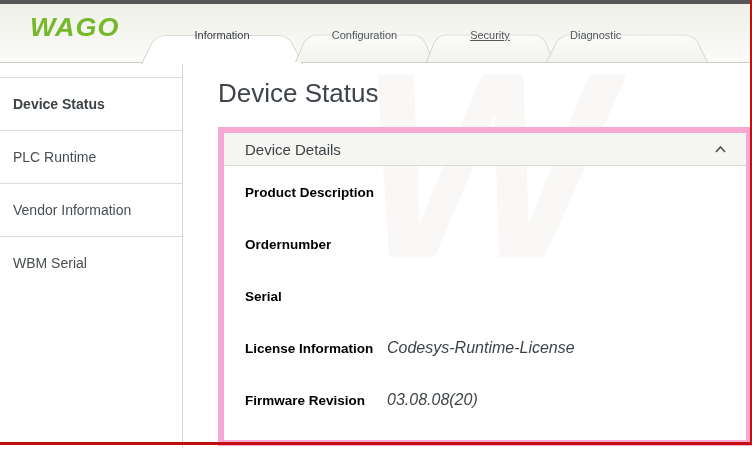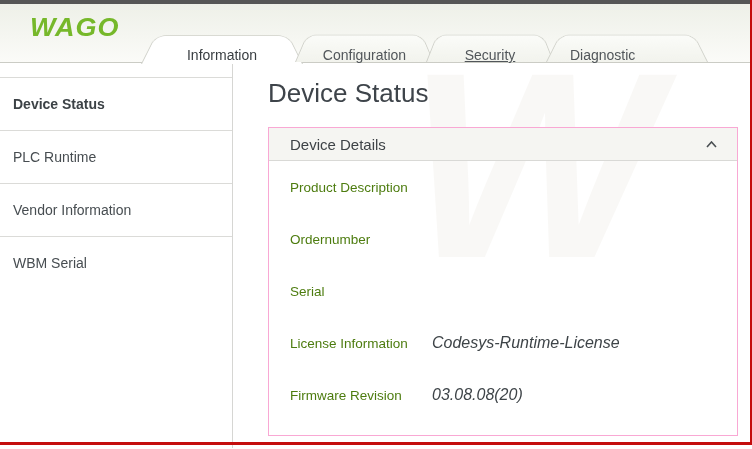--- a/index.html
+++ b/index.html
@@ -23,22 +23,22 @@
     position:absolute; left:30px; top:8px;
     font-size:27px; font-weight:900; font-style:italic;
     letter-spacing:1px; color:#76b82a;
     transform:scaleY(0.95); user-select:none;
   }
   .tabs {
     position:absolute; left:145px; bottom:-1px;
     height:34px; display:flex; align-items:stretch;
   }
   .tab {
-    position:relative; display:flex; align-items:flex-end; justify-content:center;
-    margin:0 2px; font-size:14px; color:#51565a; cursor:pointer; white-space:nowrap;
+    position:relative; display:flex; align-items:flex-start; justify-content:center;
+    margin:0 2px; font-size:11px; color:#51565a; cursor:pointer; white-space:nowrap;
   }
   .tab::before {
     content:""; position:absolute; left:-6px; right:-6px; top:0; bottom:1px;
     background:linear-gradient(180deg,#fbfcf9,#f2f3ed);
     border:1px solid #d0d1ca; border-bottom:none;
     border-radius:12px 12px 0 0;
     transform:perspective(14px) rotateX(5deg); transform-origin:50% 100%;
   }
   .tab > span { position:relative; z-index:2; }
   .tab.active { color:#383d41; }
@@ -72,34 +72,34 @@
   }
 
   .page-title {
     position:relative; z-index:1;
     margin-top:16px; font-size:26px; font-weight:400;
     color:#3e444a; line-height:28px;
   }
 
   .panel {
     position:relative; z-index:1;
-    margin-top:20px; width:470px;
-    border:1px solid #f9a8d4; background:transparent;
+    margin-top:20px; width:534px;
+    border:6px solid #f9a8d4; background:transparent;
   }
   .panel-header {
     height:33px; background:#f5f5f2; border-bottom:1px solid #d9d9d6;
     display:flex; align-items:center; justify-content:space-between;
     padding:0 20px 0 21px; cursor:pointer;
   }
   .panel-title { font-size:15px; color:#3e4347; }
   .chevron { display:flex; align-items:center; }
 
   .panel-body { padding-bottom:14px; }
   .detail-row { height:52px; display:flex; align-items:center; padding-left:21px; }
-  .detail-label { width:142px; font-size:13.5px; font-weight:normal; color:#4d7c0f; }
+  .detail-label { width:142px; font-size:13.5px; font-weight:bold; color:#000000; }
   .detail-value { font-size:16px; color:#3e4448;font-style:italic; }
 
   
   .edge-right  { position:absolute; top:0; right:0; width:2px; height:445px; background:#c40d0d; z-index:9; }
   .edge-bottom { position:absolute; left:0; right:0; bottom:4px; height:3px; background:#c40d0d; z-index:9; }
 </style>
 </head>
 <body>
 
 <div class="page">

